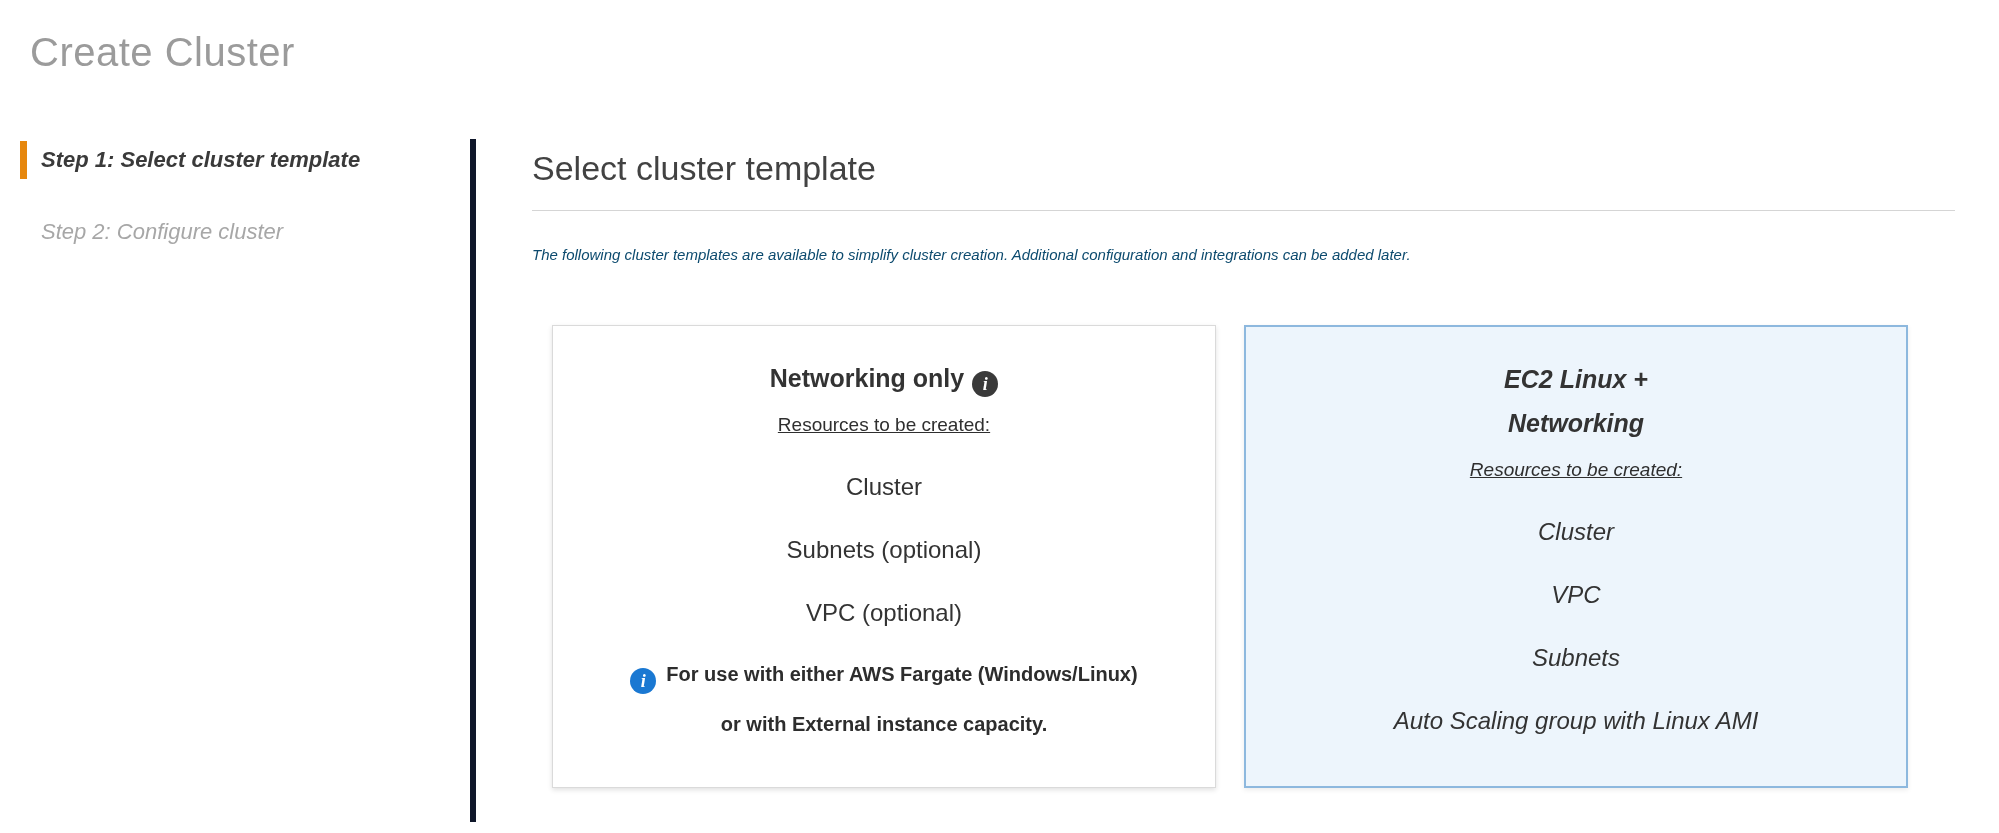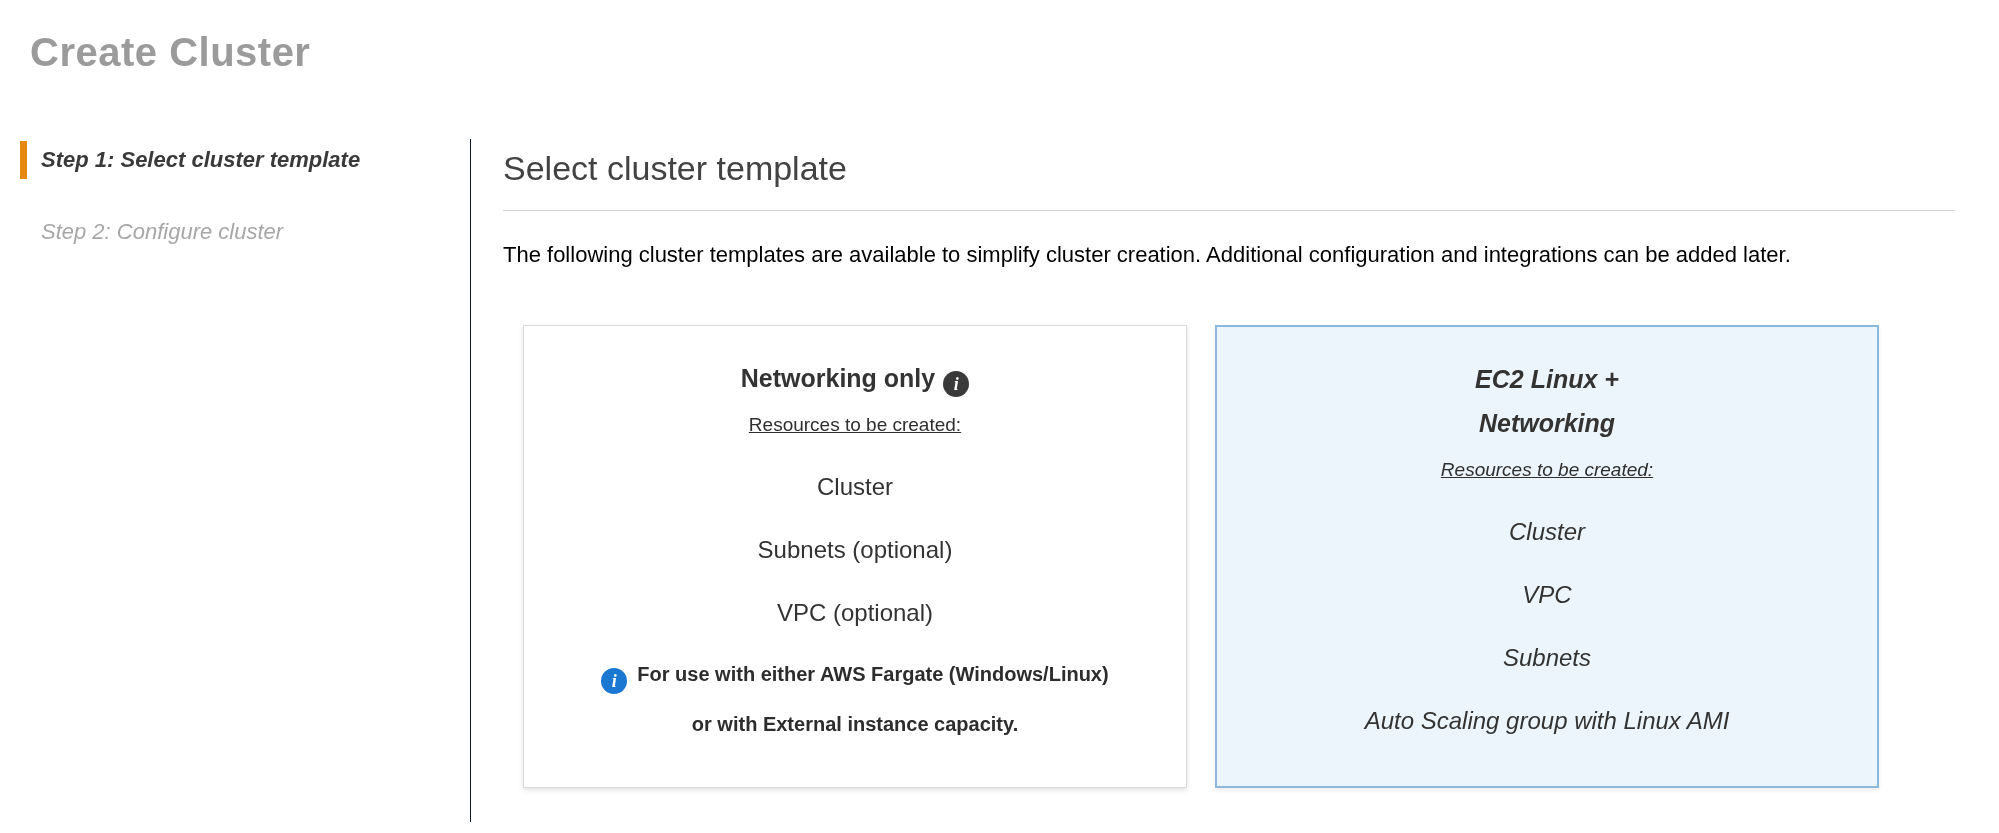--- a/index.html
+++ b/index.html
@@ -7,21 +7,21 @@
     width: 1999px;
     height: 833px;
     overflow: hidden;
     background: #ffffff;
     font-family: "Liberation Sans", "DejaVu Sans", sans-serif;
     color: #333;
   }
   .page-title {
     margin: 30px 0 0 30px;
     font-size: 40px;
-    font-weight: 700;
+    font-weight: 400;
     color: #9b9b9b;
     letter-spacing: 0.5px;
   }
   .wizard {
     display: flex;
     align-items: stretch;
     margin-top: 64px;
     height: 683px;
   }
   .sidebar {
@@ -39,41 +39,42 @@
     cursor: pointer;
     font-style: italic;
   }
   .step.active {
     border-left-color: #e6870e;
     color: #3a3a3a;
     font-weight: bold;
   }
   .main {
     flex: 1;
-    border-left: 1px solid #0f172a;
-    padding: 0 44px 0 32px;
+    border-left: 6px solid #0f172a;
+    padding: 0 44px 0 56px;
     box-sizing: border-box;
   }
   .section-heading {
     font-size: 34px;
     font-weight: 400;
     color: #424242;
     margin: 10px 0 0 0;
   }
   .section-rule {
     border: none;
     border-top: 1px solid #d5d5d5;
     margin: 22px 0 0 0;
   }
   .section-desc {
-    font-size: 22px;
-    color: #000000;
+    font-size: 15px;
+    color: #0c4a6e;
     line-height: 40px;
     margin: 24px 0 0 0;
     max-width: 1410px;
+    font-style: italic;
   }
   .cards {
     display: flex;
     gap: 28px;
     margin: 50px 0 0 20px;
   }
   .card {
     width: 664px;
     height: 463px;
     box-sizing: border-box;

